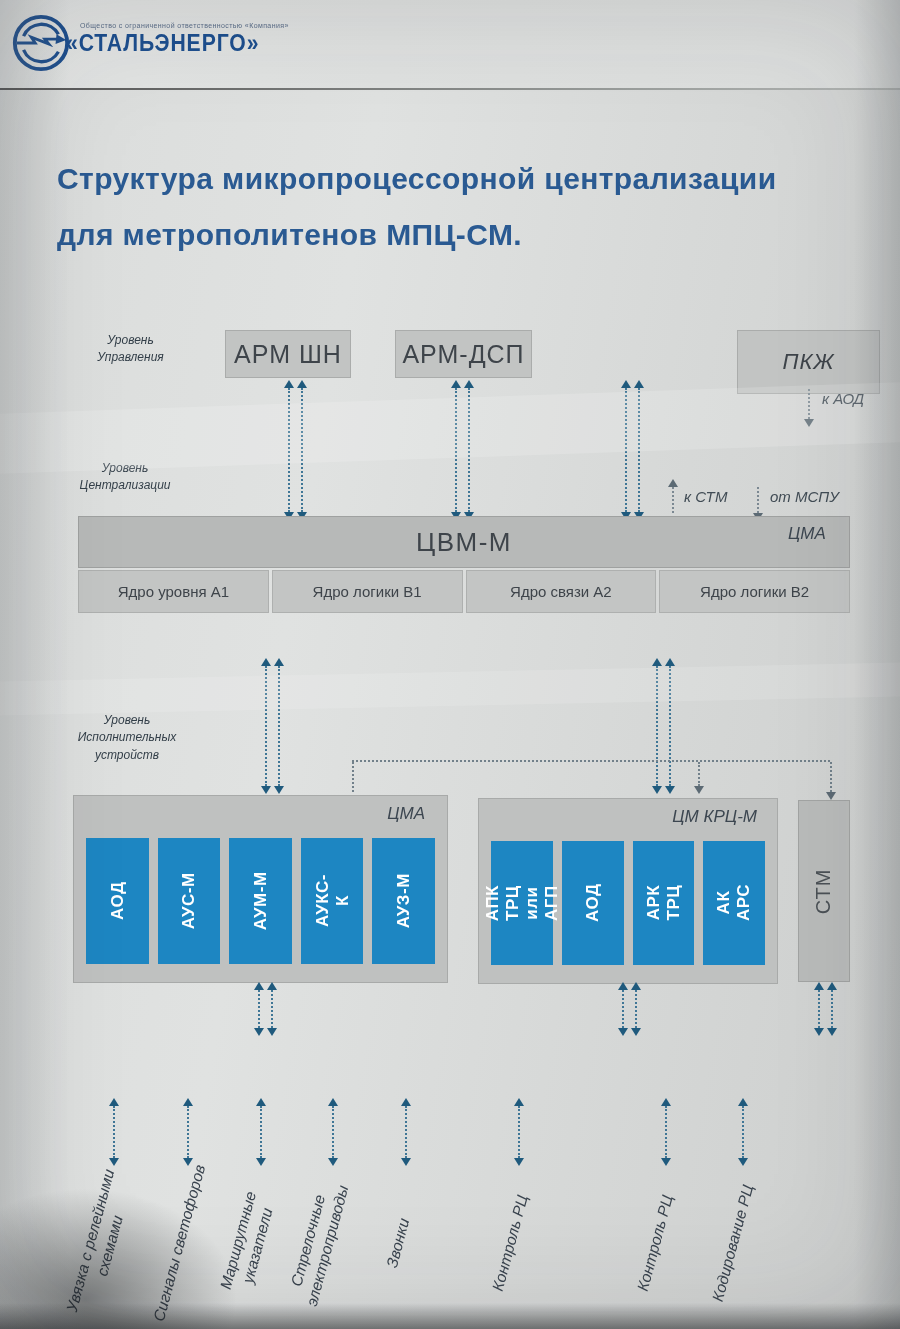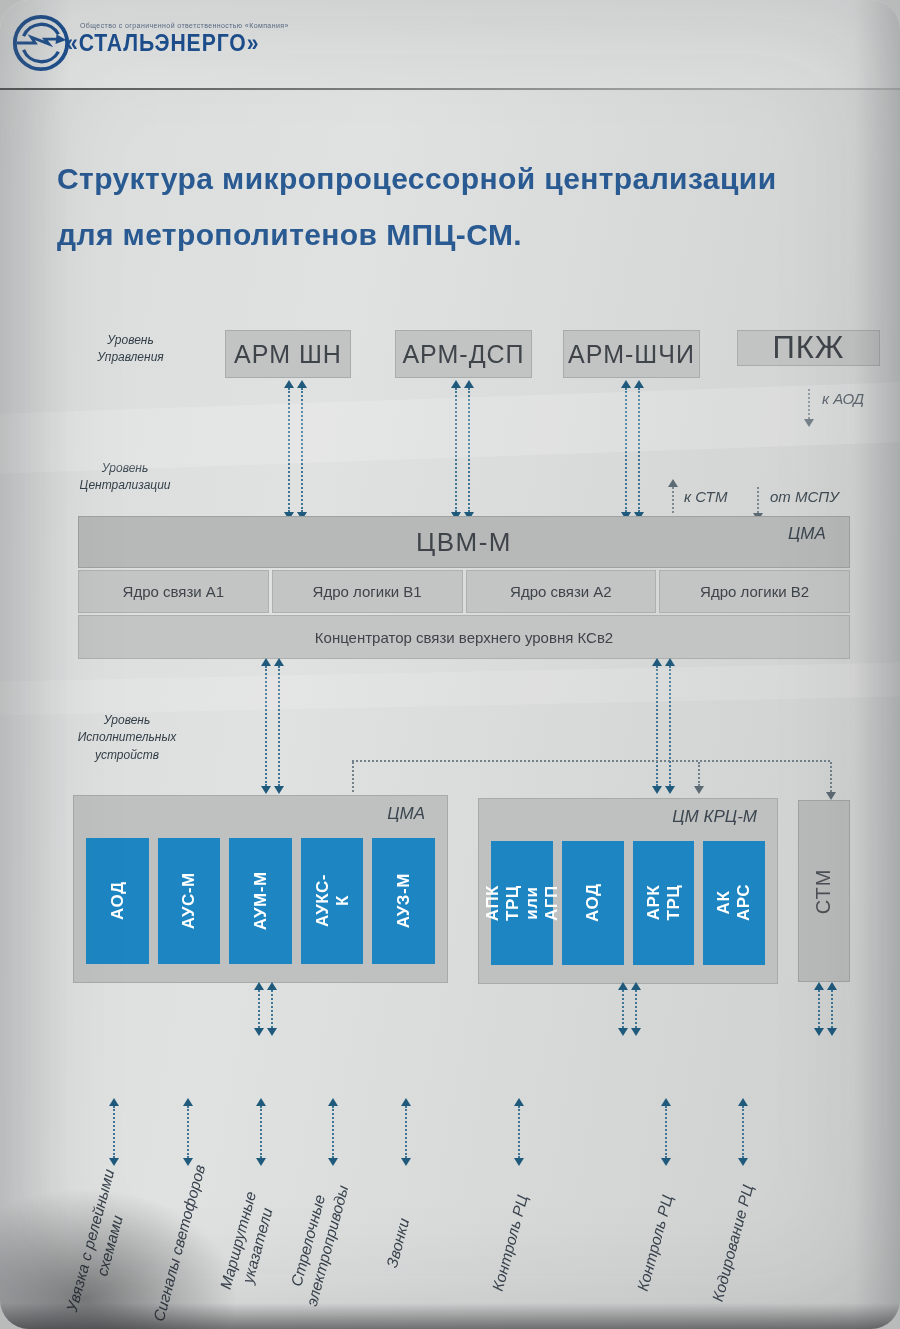--- a/index.html
+++ b/index.html
@@ -1,18 +1,18 @@
 <!DOCTYPE html>
 <html><head>
 <meta charset="utf-8">
 <style>
   html,body{margin:0;padding:0;}
   body{background:#b9bbba;font-family:"Liberation Sans","DejaVu Sans",sans-serif;}
   .photo{position:relative;width:900px;height:1329px;overflow:hidden;margin:0 auto;
-    background:linear-gradient(100deg,#dadcdb 0%,#e0e2e1 35%,#d6d8d7 68%,#cdcfce 100%);border-radius:29px;}
+    background:linear-gradient(100deg,#dadcdb 0%,#e0e2e1 35%,#d6d8d7 68%,#cdcfce 100%);}
   
   .ov{position:absolute;pointer-events:none;}
   .ov.header-band{left:0;top:0;right:0;height:88px;background:linear-gradient(to right,#e3e5e4,#dcdedd);}
   .ov.divider{left:0;top:88px;right:0;height:2px;background:linear-gradient(to right,#545454,#9a9e9c 70%,#b5b8b6);}
   .ov.streak{left:-60px;top:398px;width:1020px;height:60px;background:rgba(255,255,255,0.16);transform:rotate(-2deg);}
   .ov.streak2{left:-60px;top:672px;width:1020px;height:34px;background:rgba(255,255,255,0.13);transform:rotate(-1.2deg);}
   .ov.left-band{left:0;top:0;bottom:0;width:70px;background:linear-gradient(to right,rgba(110,116,120,0.20),rgba(110,116,120,0));}
   .ov.right-band{right:0;top:0;bottom:0;width:46px;background:linear-gradient(to left,rgba(100,106,110,0.25),rgba(100,106,110,0));}
   .ov.bottom-shade{left:0;right:0;bottom:0;height:26px;background:linear-gradient(to bottom,rgba(35,38,40,0),rgba(35,38,40,0.55));}
   .ov.corner-shade{left:-80px;bottom:-90px;width:330px;height:240px;background:radial-gradient(ellipse at center,rgba(25,28,30,0.5),rgba(25,28,30,0) 65%);}
@@ -73,22 +73,21 @@
 
   <div class="page-title">
     <div class="t1">Структура микропроцессорной централизации</div>
     <div class="t2">для метрополитенов МПЦ-СМ.</div>
   </div>
 
   <div class="lvl" style="left:58px;top:332px;width:145px;">Уровень
 Управления</div>
   <div class="gbox" style="left:225px;top:330px;width:126px;height:48px;font-size:25px;letter-spacing:1px;">АРМ ШН</div>
   <div class="gbox" style="left:395px;top:330px;width:137px;height:48px;font-size:25px;letter-spacing:1px;">АРМ-ДСП</div>
-  <div class="gbox" style="left:563px;top:330px;width:137px;height:48px;font-size:25px;letter-spacing:1px;">АРМ-ШЧИ</div>
-  <div class="gbox" style="left:737px;top:330px;width:143px;height:36px;font-size:31px;letter-spacing:1px;">ПКЖ</div>
+  <div class="gbox" style="left:737px;top:330px;width:143px;height:64px;font-size:22px;letter-spacing:1px;font-style:italic;">ПКЖ</div>
 
   <div class="darr hb" style="left:808px;top:389px;height:30px;--c:#7b8892;--h:#5c6a74;"></div>
   <div class="note" style="left:822px;top:390px;">к АОД</div>
 
   <div class="darr ht hb" style="left:288px;top:388px;height:124px;"></div>
   <div class="darr ht hb" style="left:301px;top:388px;height:124px;"></div>
   <div class="darr ht hb" style="left:455px;top:388px;height:124px;"></div>
   <div class="darr ht hb" style="left:468px;top:388px;height:124px;"></div>
   <div class="darr ht hb" style="left:625px;top:388px;height:124px;"></div>
   <div class="darr ht hb" style="left:638px;top:388px;height:124px;"></div>
@@ -98,27 +97,26 @@
 
   <div class="darr ht" style="left:672px;top:487px;height:26px;--c:#7b8892;--h:#5c6a74;"></div>
   <div class="note" style="left:684px;top:488px;">к СТМ</div>
   <div class="darr hb" style="left:757px;top:487px;height:26px;--c:#7b8892;--h:#5c6a74;"></div>
   <div class="note" style="left:770px;top:488px;">от МСПУ</div>
 
   <div class="gbox big" style="left:78px;top:516px;width:772px;height:52px;font-size:26px;letter-spacing:1.5px;">ЦВМ-М</div>
   <div class="tag" style="left:788px;top:524px;">ЦМА</div>
 
   <div class="row" style="left:78px;top:570px;width:772px;height:43px;">
-    <div class="cell">Ядро связи А1</div>
+    <div class="cell">Ядро уровня А1</div>
     <div class="cell">Ядро логики В1</div>
     <div class="cell">Ядро связи А2</div>
     <div class="cell">Ядро логики В2</div>
   </div>
   <div class="row" style="left:78px;top:615px;width:772px;height:44px;">
-    <div class="cell">Концентратор связи верхнего уровня КСв2</div>
   </div>
 
   <div class="darr ht hb" style="left:265px;top:666px;height:120px;"></div>
   <div class="darr ht hb" style="left:278px;top:666px;height:120px;"></div>
   <div class="darr ht hb" style="left:656px;top:666px;height:120px;"></div>
   <div class="darr ht hb" style="left:669px;top:666px;height:120px;"></div>
 
   <div class="hline" style="left:352px;top:760px;width:478px;"></div>
   <div class="darr" style="left:352px;top:762px;height:30px;--c:#71808a;"></div>
   <div class="darr hb" style="left:698px;top:762px;height:24px;--c:#71808a;--h:#5c6a74;"></div>

